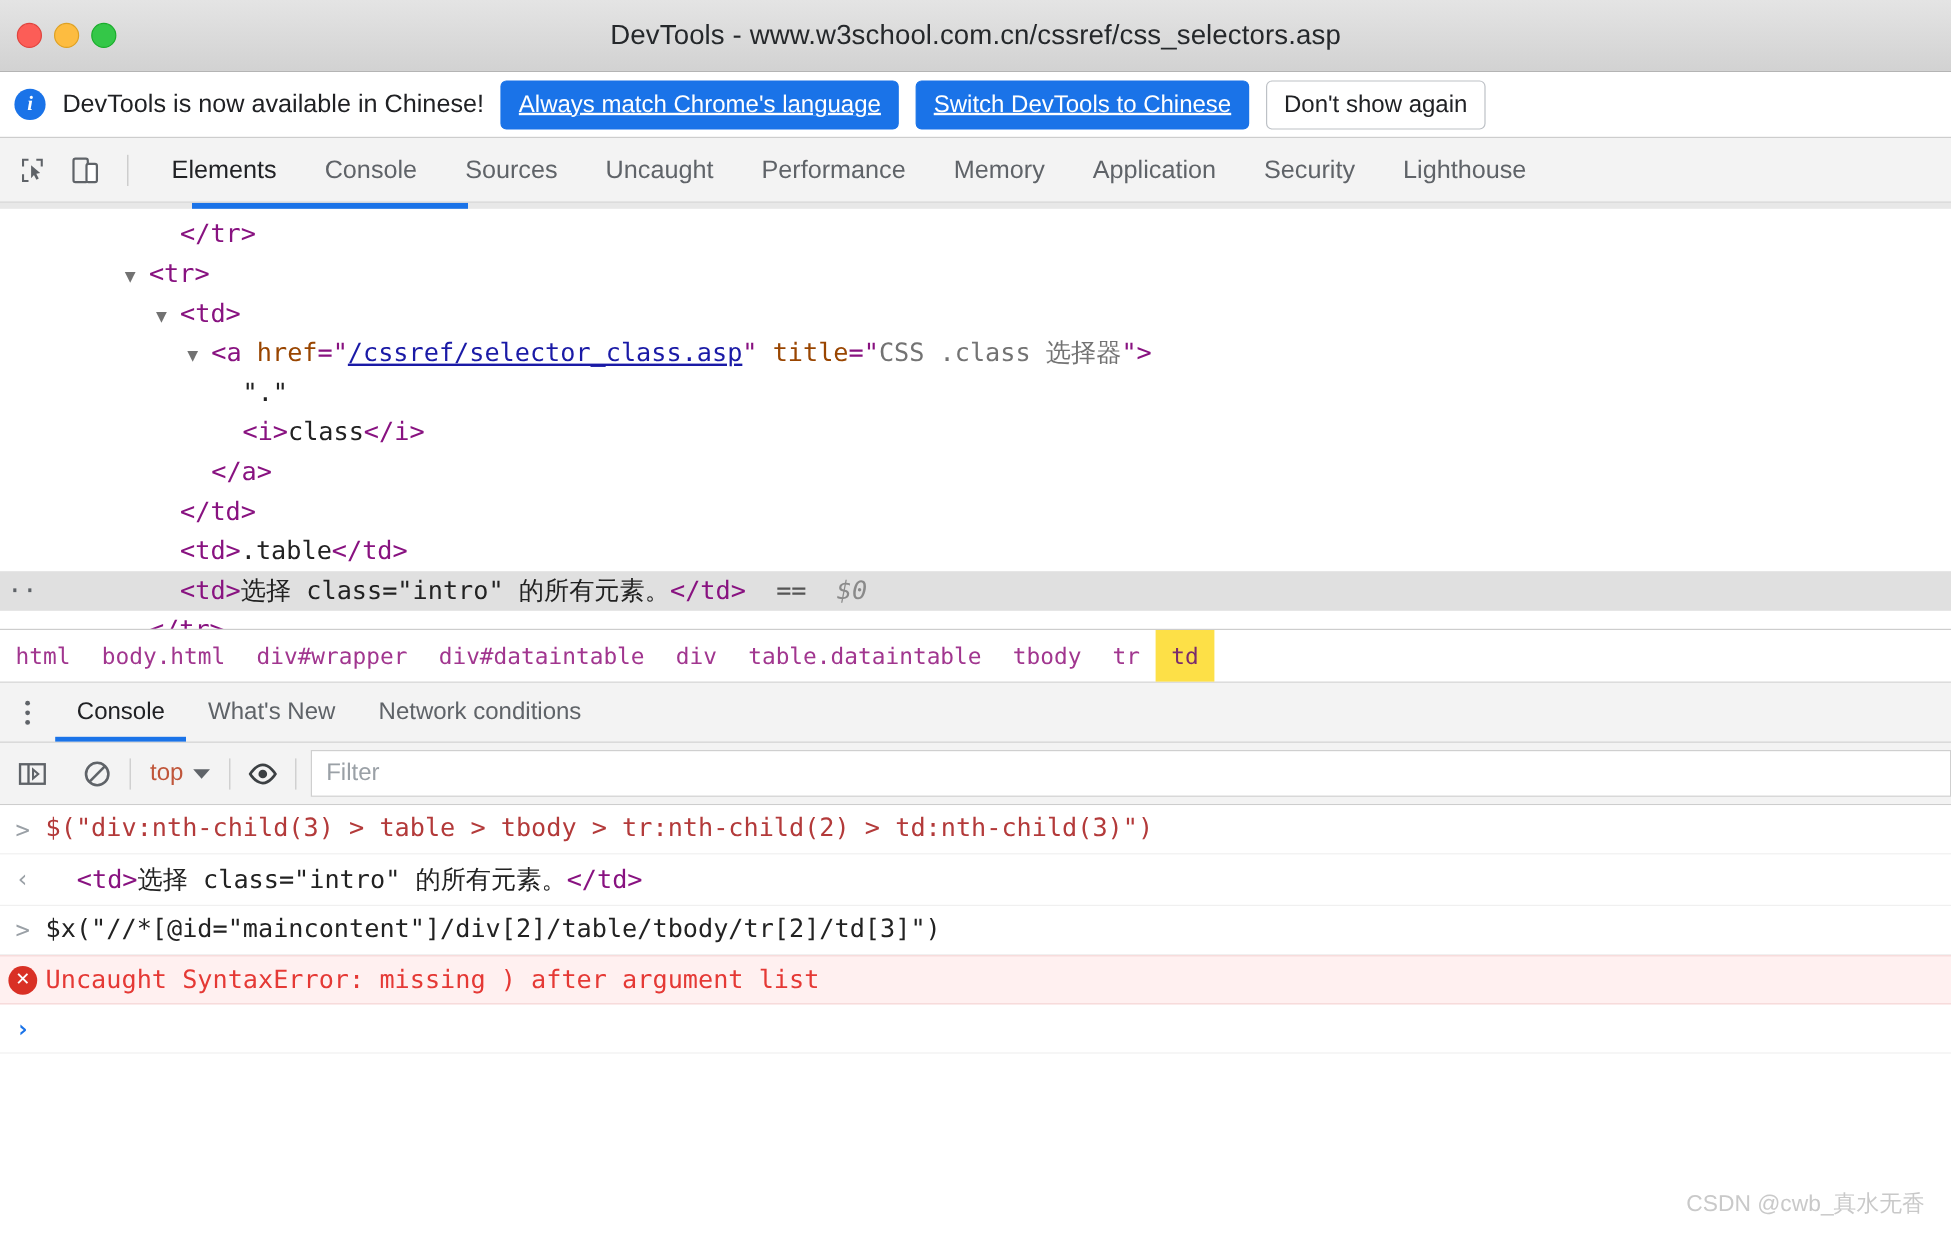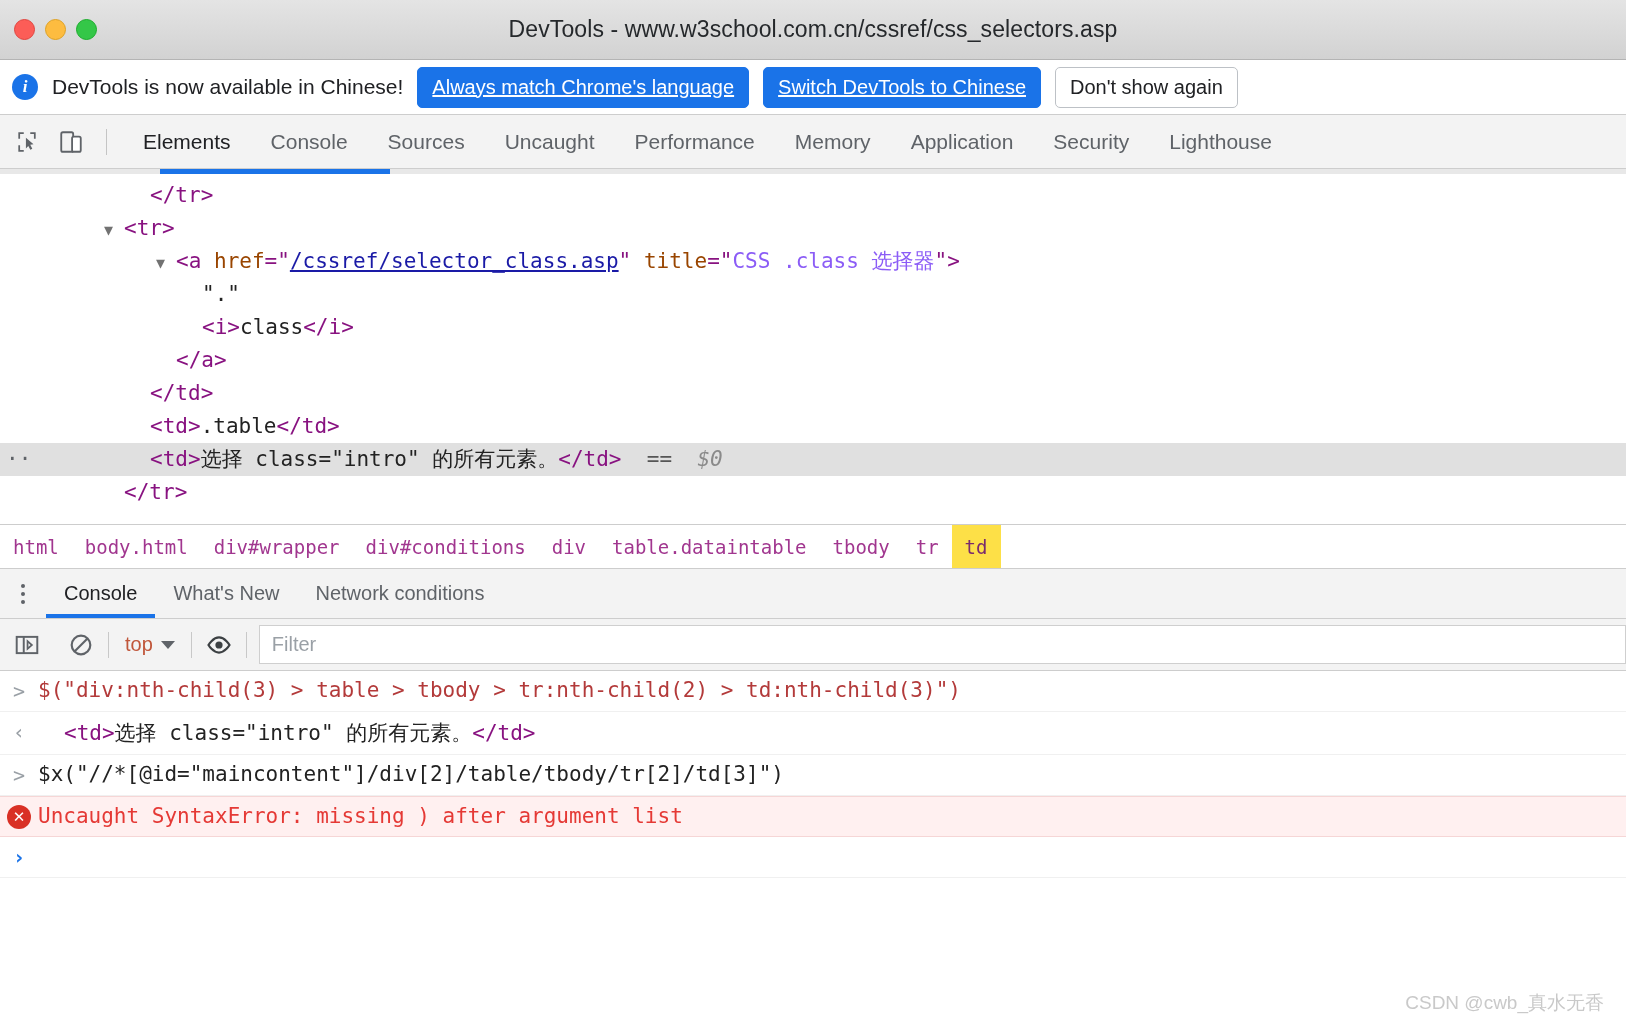--- a/index.html
+++ b/index.html
@@ -116,21 +116,21 @@
   }
   .dline { white-space: pre; padding-left: 0; position: relative; height: 33px; }
   .dline.selected { background: #e0e0e0; }
   .dline .gutter-dots {
     position: absolute; left: 6px; top: 0;
     color: #5f6368; font-size: 21px;
   }
   .tw { color: #727272; font-size: 15px; margin-right: 2px; }
   .tag   { color: #881280; }
   .attr  { color: #994500; margin-top: 48px; }
-  .val   { color: #8b5cf6; }
+  .val   { color: #737373; }
   .link  { color: #1a1aa6; text-decoration: underline; }
   .txt   { color: #222222; }
   .dollar0 { color: #8a8a8a; font-style: italic; }
   .eqeq  { color: #555555; }
 
   
   .crumbs {
     height: 44px;
     background: #ffffff;
     border-bottom: 1px solid #cdcdcd;
@@ -308,36 +308,37 @@
     </div>
 </div>
 
 <div class="dom-panel">
   <div class="dom-scroll-track">
     <div class="dom-scroll-thumb"></div>
   </div>
   <div class="dom-code" id="dom-code">
       <div class="dline"><span style="padding-left: 130px;"><span class="tw">  </span><span class="tag">&lt;/tr&gt;</span></span></div>
       <div class="dline"><span style="padding-left: 104px;"><span class="tw">▼ </span><span class="tag">&lt;tr&gt;</span></span></div>
+      <div class="dline"><span style="padding-left: 130px;"><span class="tw">▼ </span><span class="tag">&lt;td&gt;</span></span></div>
       <div class="dline"><span style="padding-left: 156px;"><span class="tw">▼ </span><span class="tag">&lt;a </span><span class="attr">href</span><span class="tag">="</span><span class="link">/cssref/selector_class.asp</span><span class="tag">" </span><span class="attr">title</span><span class="tag">="</span><span class="val">CSS .class 选择器</span><span class="tag">"&gt;</span></span></div>
       <div class="dline"><span style="padding-left: 182px;"><span class="tw">  </span><span class="txt">"."</span></span></div>
       <div class="dline"><span style="padding-left: 182px;"><span class="tw">  </span><span class="tag">&lt;i&gt;</span><span class="txt">class</span><span class="tag">&lt;/i&gt;</span></span></div>
       <div class="dline"><span style="padding-left: 156px;"><span class="tw">  </span><span class="tag">&lt;/a&gt;</span></span></div>
       <div class="dline"><span style="padding-left: 130px;"><span class="tw">  </span><span class="tag">&lt;/td&gt;</span></span></div>
       <div class="dline"><span style="padding-left: 130px;"><span class="tw">  </span><span class="tag">&lt;td&gt;</span><span class="txt">.table</span><span class="tag">&lt;/td&gt;</span></span></div>
       <div class="dline selected"><span class="gutter-dots">··</span><span style="padding-left: 130px;"><span class="tw">  </span><span class="tag">&lt;td&gt;</span><span class="txt">选择 class="intro" 的所有元素。</span><span class="tag">&lt;/td&gt;</span><span class="eqeq">  ==  </span><span class="dollar0">$0</span></span></div>
       <div class="dline"><span style="padding-left: 104px;"><span class="tw">  </span><span class="tag">&lt;/tr&gt;</span></span></div>
     </div>
 </div>
 
 <div class="crumbs" id="crumbs">
     <div class="crumb">html</div>
     <div class="crumb">body.html</div>
     <div class="crumb">div#wrapper</div>
-    <div class="crumb">div#conditions</div>
+    <div class="crumb">div#dataintable</div>
     <div class="crumb">div</div>
     <div class="crumb">table.dataintable</div>
     <div class="crumb">tbody</div>
     <div class="crumb">tr</div>
     <div class="crumb selected">td</div>
   </div>
 
 <div class="drawer-tabs">
   <div class="kebab">
       <i></i>

